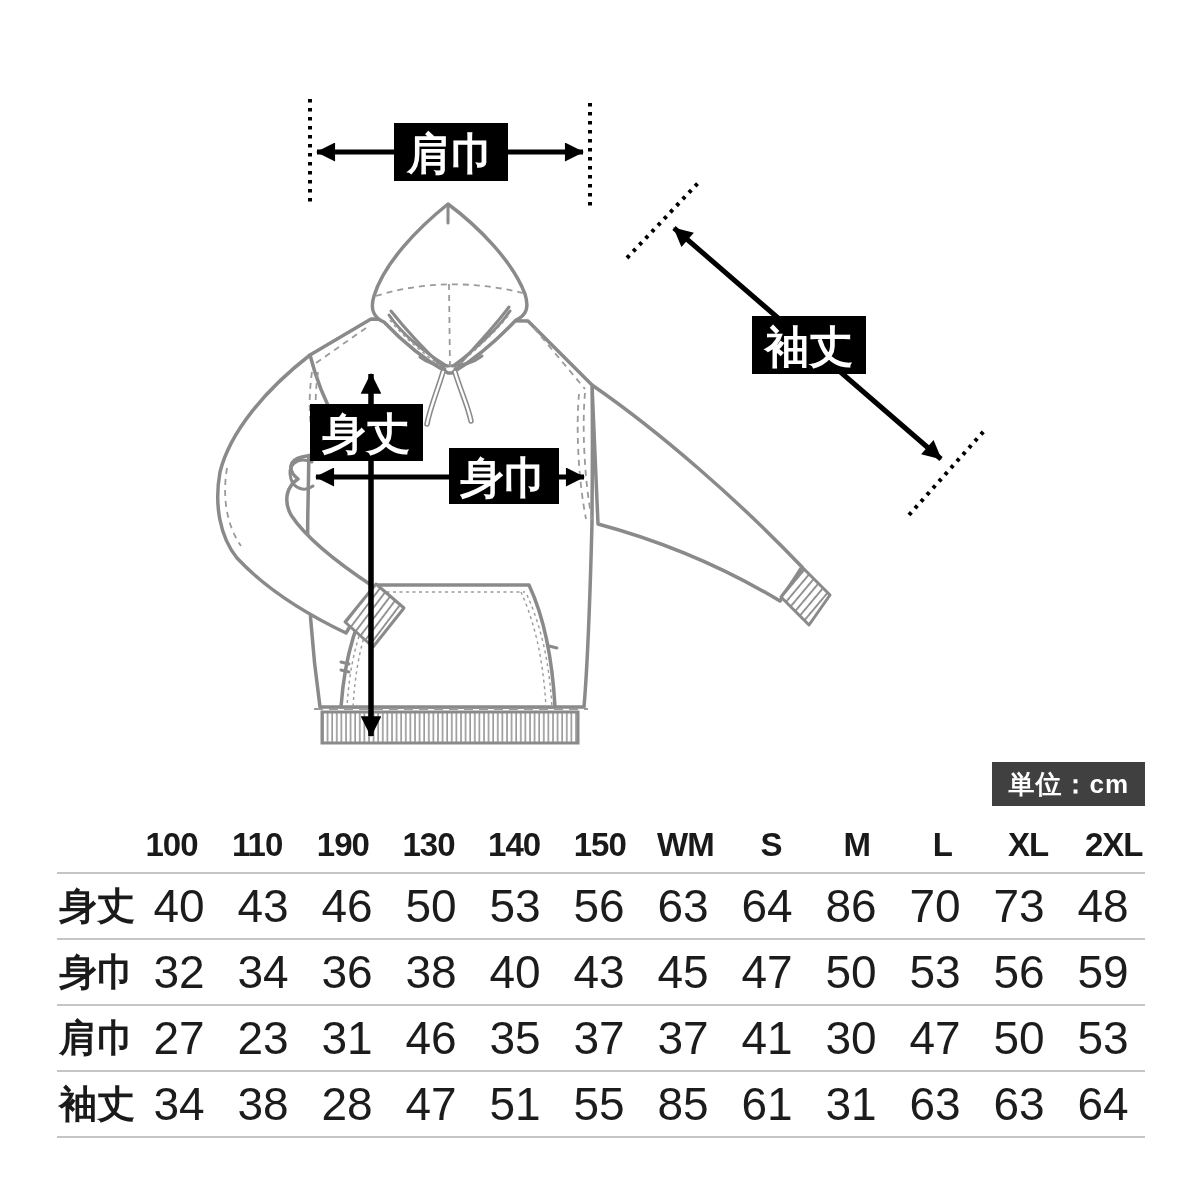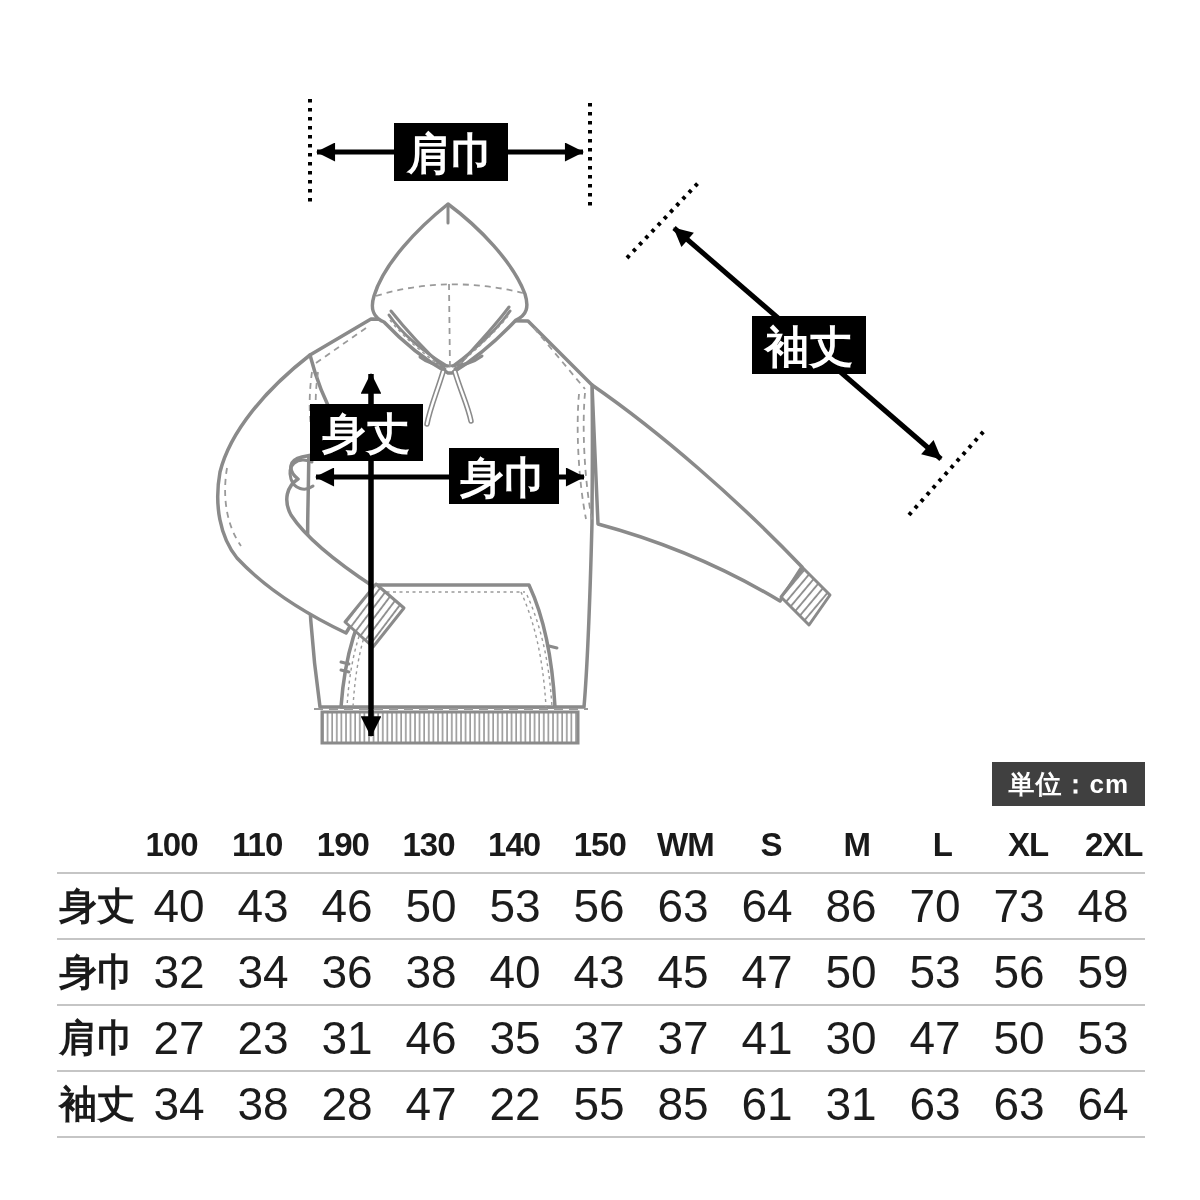--- a/index.html
+++ b/index.html
@@ -213,21 +213,21 @@
     <div class="t-cell">50</div>
     <div class="t-cell">53</div>
   </div>
 
   <div class="t-row data">
     <div class="t-label">袖丈</div>
     <div class="t-cell">34</div>
     <div class="t-cell">38</div>
     <div class="t-cell">28</div>
     <div class="t-cell">47</div>
-    <div class="t-cell">22</div>
+    <div class="t-cell">51</div>
     <div class="t-cell">55</div>
     <div class="t-cell">85</div>
     <div class="t-cell">61</div>
     <div class="t-cell">31</div>
     <div class="t-cell">63</div>
     <div class="t-cell">63</div>
     <div class="t-cell">64</div>
   </div>
 </div>
 

